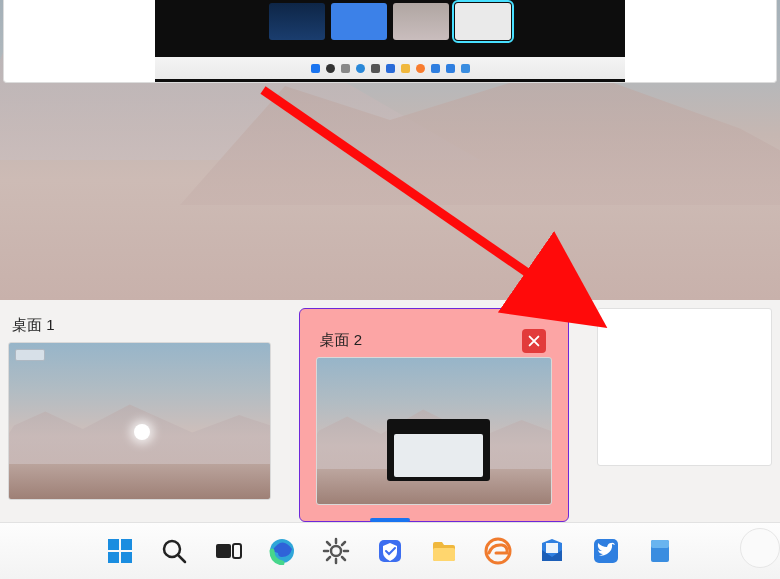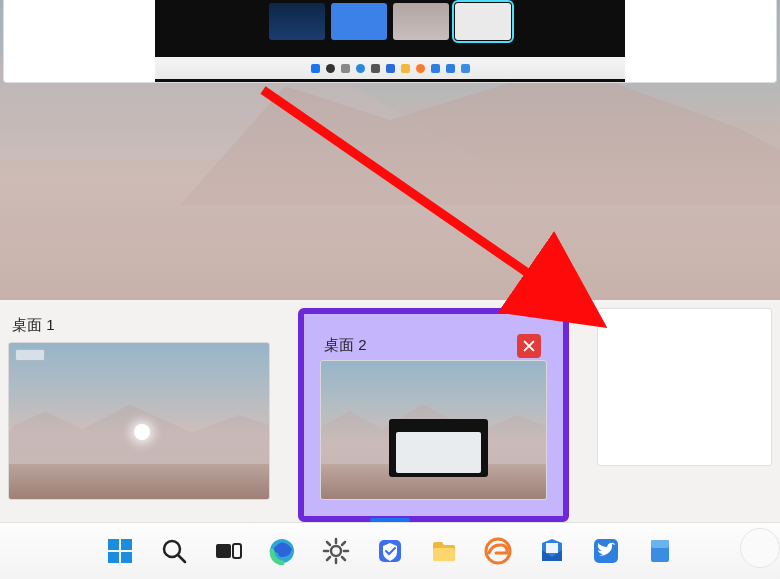--- a/index.html
+++ b/index.html
@@ -100,21 +100,21 @@
     display: flex; flex-direction: column;
   }
   .desk.active { width: 304px; }
   .desk .hdr {
     height: 34px;
     display: flex; align-items: center;
     font-size: 15px; color: #222;
     position: relative;
     padding-left: 4px;
   }
-  .desk.active { background:#c4b5fd; border:6px solid #6d28d9; border-radius:6px; padding:16px; }
+  .desk.active { background:#fca5a5; border:1px solid #6d28d9; border-radius:6px; padding:16px; }
   .close-btn {
     position: absolute; right: 6px; top: 4px;
     width: 24px; height: 24px;
     background: #e23b3b;
     border-radius: 4px;
     display: flex; align-items: center; justify-content: center;
     color:#fff; font-weight: bold;
     cursor: pointer;
   }
   .desk-thumb {

